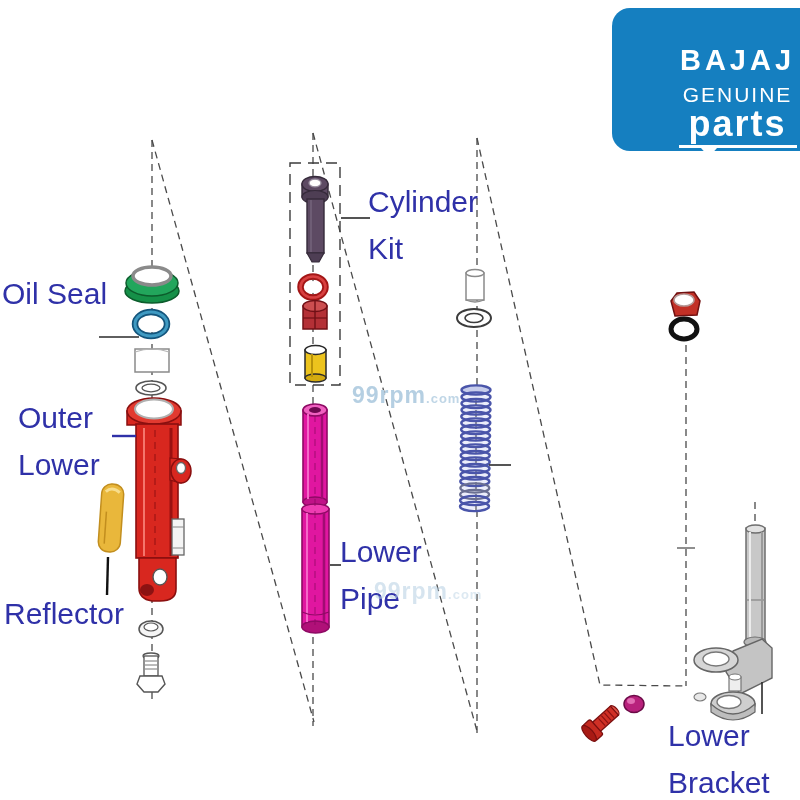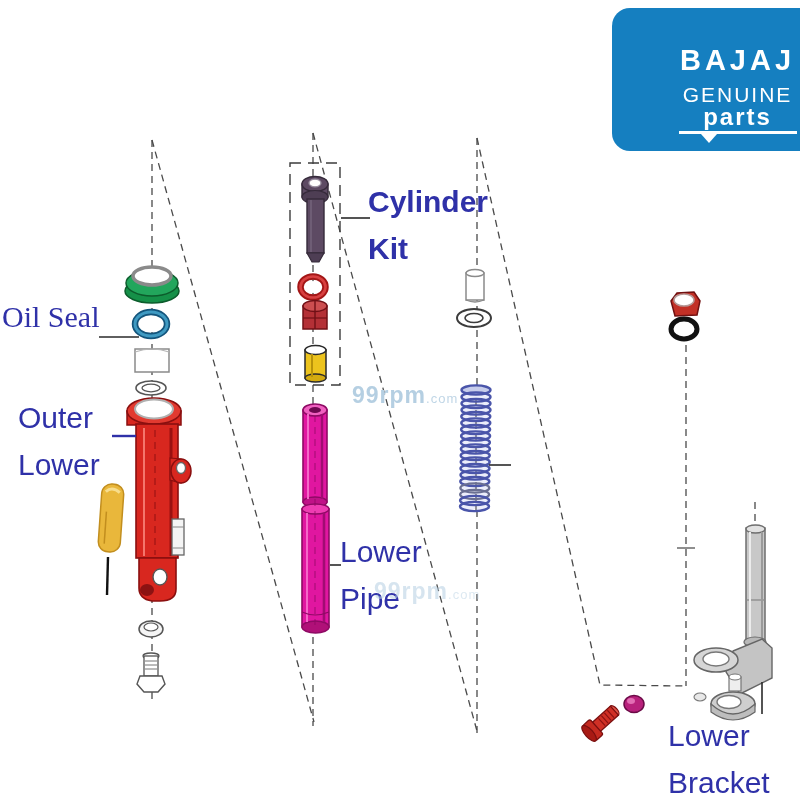--- a/index.html
+++ b/index.html
@@ -13,29 +13,29 @@
     --inner-pipe-magenta:#e016a0; --spring-blue:#4a55aa; --oil-seal-green:#22a65c;
     --oil-seal-ring-blue:#3f9ac2; --reflector-yellow:#e9b73b; --cylinder-bolt-purple:#5d4a63;
     --oring-red:#c1221c; --cap-red:#c23026; --nut-magenta:#b8217c; --bracket-gray:#cfcfcf;
     --watermark-blue:#b5cfe2; --line-gray:#4a4a4a;
   }
 
   .part-label{position:absolute;color:var(--label-text);font-size:30px;line-height:1.55;
               letter-spacing:0px;}
   .watermark{position:absolute;color:var(--watermark-blue);font-weight:bold;font-size:23px;
              letter-spacing:1px;white-space:nowrap;}
-  .watermark .tld{font-size:13px;font-weight:normal;opacity:.85;}
+  .watermark .tld{font-size:13px;font-weight:bold;opacity:.85;}
   .watermark.faint{opacity:.55;}
 
   
   .logo{position:absolute;left:612px;top:8px;width:181px;height:143px;background:var(--logo-blue);
         border-radius:18px;display:flex;flex-direction:column;align-items:center;color:#fff;padding-left:35px;}
   .logo .brand{margin-top:36px;font-size:29px;font-weight:bold;letter-spacing:4px;}
   .logo .genuine{margin-top:6px;font-size:21px;letter-spacing:2px;font-weight:normal;}
-  .logo .parts{margin-top:-4px;font-size:24px;font-weight:bold;letter-spacing:2px;}
+  .logo .parts{margin-top:-4px;font-size:36px;font-weight:bold;letter-spacing:2px;}
   .logo .rule{width:118px;height:3px;background:#fff;margin-top:0px;position:relative;}
   .logo .rule .arrow{position:absolute;left:22px;top:3px;width:0;height:0;
         border-left:8px solid transparent;border-right:8px solid transparent;
         border-top:9px solid #fff;}
 
   
   .dash{stroke:var(--line-gray);stroke-width:1.3;fill:none;stroke-dasharray:7 5;}
   .dashbox{stroke:#3c3c3c;stroke-width:1.4;fill:none;stroke-dasharray:11 7;}
   .conn{stroke:#2a2a2a;stroke-width:1.6;fill:none;}
   .connblue{stroke:var(--label-text);stroke-width:2.4;fill:none;}
@@ -253,23 +253,24 @@
     <g>
       <line class="conn" x1="99" y1="337" x2="139" y2="337"></line>
       <line class="connblue" x1="112" y1="436" x2="136" y2="436"></line>
       <line class="conn" x1="341" y1="218" x2="370" y2="218"></line>
       <line class="conn" x1="330" y1="565" x2="341" y2="565"></line>
       <line class="conn" x1="489" y1="465" x2="511" y2="465"></line>
       <line class="conn" x1="762" y1="682" x2="762" y2="714"></line>
     </g>
   </svg>
 
-  <div class="part-label" style="left:2px;top:294px;font-family:Liberation Serif, serif;">Oil Seal</div>
+  <div class="part-label" style="left:2px;top:271px;">Oil Seal</div>
   <div class="part-label" style="left:18px;top:395px;width:108px;">Outer Lower</div>
-  <div class="part-label" style="left:368px;top:179px;width:142px;font-weight:bold;">Cylinder Kit</div>
+  <div class="part-label" style="left:4px;top:591px;">Reflector</div>
+  <div class="part-label" style="left:368px;top:179px;width:142px;">Cylinder Kit</div>
   <div class="part-label" style="left:340px;top:529px;width:100px;">Lower Pipe</div>
   <div class="part-label" style="left:668px;top:713px;width:138px;">Lower Bracket</div>
 
   <div class="watermark" style="left:352px;top:382px;">
     <span>99rpm</span><span class="tld">.com</span>
   </div>
   <div class="watermark faint" style="left:374px;top:578px;">
     <span>99rpm</span><span class="tld">.com</span>
   </div>
 

